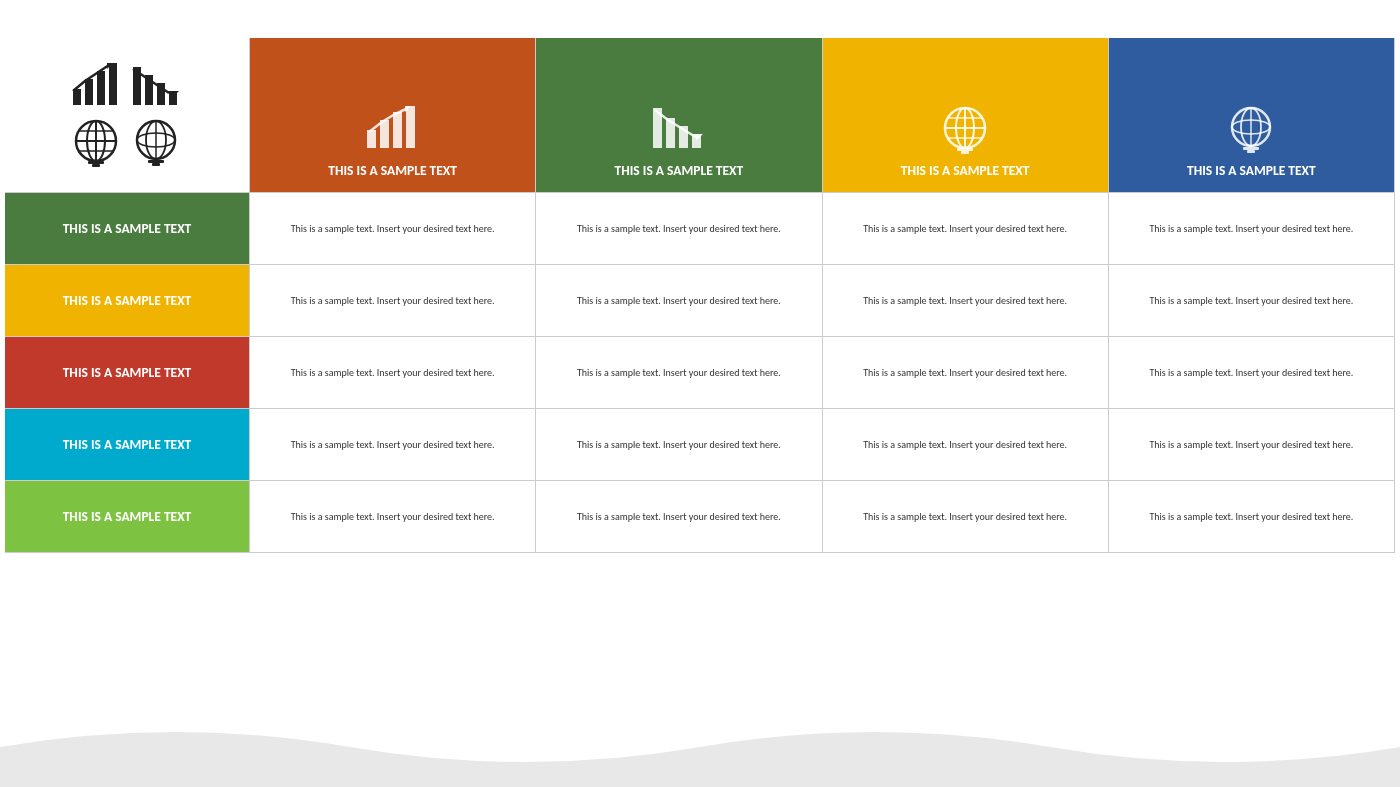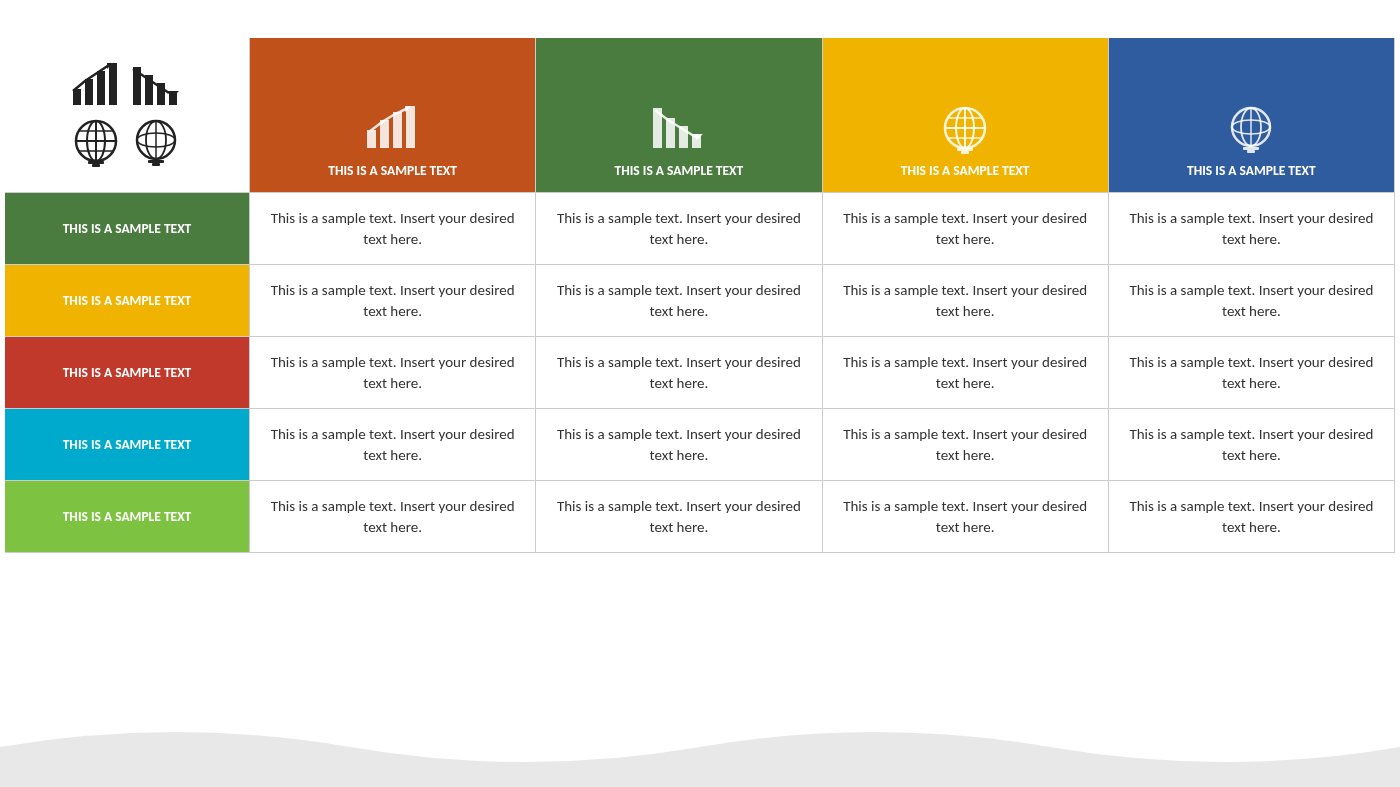--- a/index.html
+++ b/index.html
@@ -108,21 +108,21 @@
       line-height: 1.3;
       margin-top: 8px;
     }
 
     .data-row-cell {
       flex: 1;
       display: flex;
       align-items: center;
       justify-content: center;
       text-align: center;
-      font-size: 15px;
+      font-size: 10px;
       color: #333;
       padding: 8px 20px;
       border-bottom: 1px solid #ccc;
       min-height: 72px;
       line-height: 1.4;
     }
 
     .main-outer {
       display: flex;
       margin: 0 5px;

